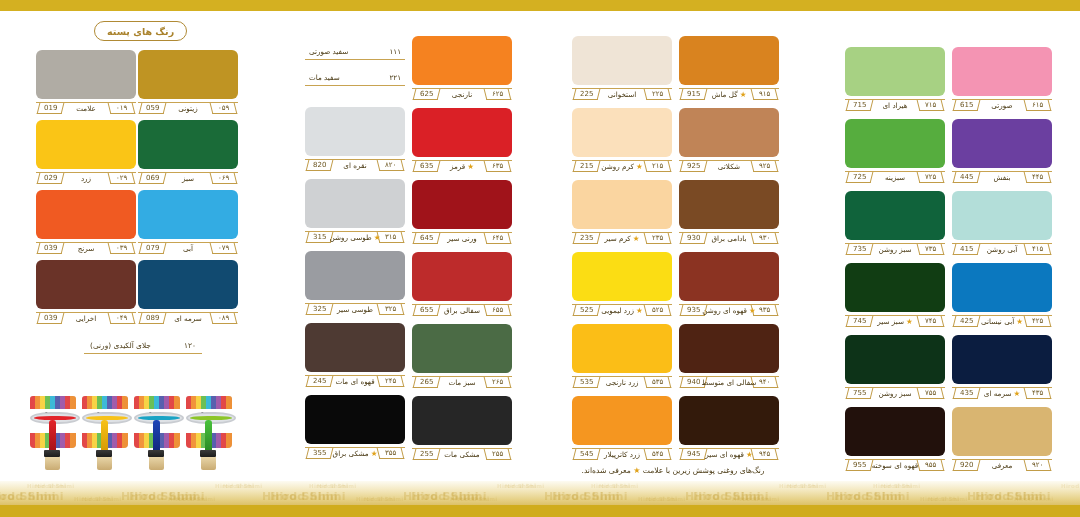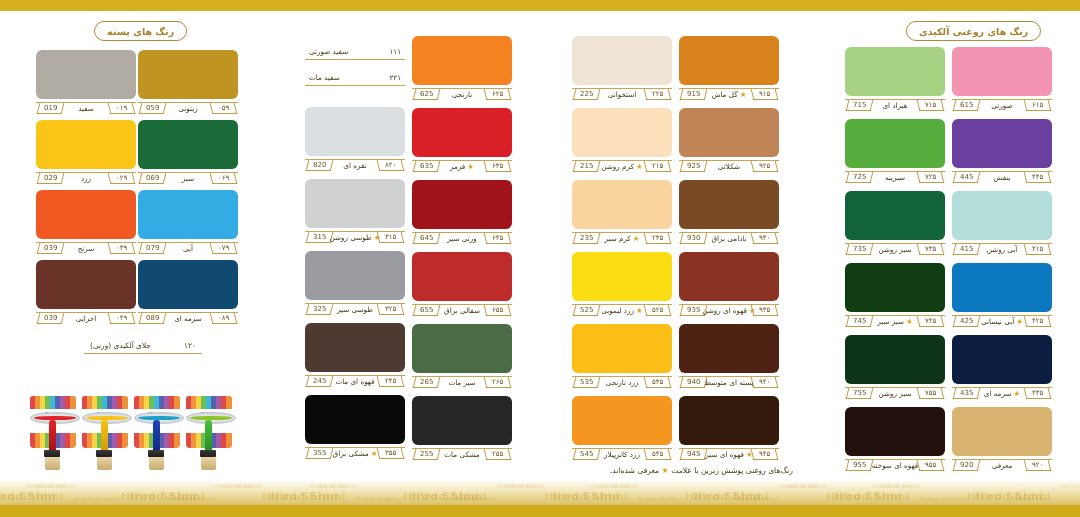--- a/index.html
+++ b/index.html
@@ -154,21 +154,21 @@
     font-size: 7.4px;
     color: #4a3a14;
     padding: 0 6px 1px 6px;
   }
 
   
   .footnote {
     position: absolute;
     left: 553px; top: 466px;
     width: 240px;
-    text-align: right;
+    text-align: center;
     font-size: 7.6px;
     color: #4a3a14;
     white-space: nowrap;
   }
   .footnote .star { font-size: 8px; }
 
   
   .photo {
     position: absolute;
     left: 30px; top: 368px;
@@ -249,23 +249,20 @@
 </head>
 <body>
 
 <div id="page">
 
   <div class="topbar"></div>
 
   <div class="pill left">
     <span>رنگ های پسته</span>
   </div>
-  <div class="pill right">
-    <span>رنگ های روغنی آلکیدی</span>
-  </div>
 
   <div id="plain-rows">
       <div class="plainrow" style="left: 305px; top: 44px;">
         <span>۱۱۱</span>
         <span>سفید صورتی</span>
       </div>
       <div class="plainrow" style="left: 305px; top: 70px;">
         <span>۲۲۱</span>
         <span>سفید مات</span>
       </div>
@@ -343,21 +340,21 @@
         <div class="chip" style="background: rgb(176, 172, 164);"></div>
         <div class="label">
           <div class="lbl-inner">
             <div class="code-latin">
               <span>019</span>
             </div>
             <div class="code-fa">
               <span>۰۱۹</span>
             </div>
             <div class="name-fa">
-              <span>سفید</span>
+              <span>علامت</span>
             </div>
           </div>
         </div>
       </div>
       <div class="swatch" style="left: 36px; top: 120px;">
         <div class="chip" style="background: rgb(250, 197, 22);"></div>
         <div class="label">
           <div class="lbl-inner">
             <div class="code-latin">
               <span>029</span>
@@ -815,21 +812,21 @@
         <div class="chip" style="background: rgb(79, 35, 19);"></div>
         <div class="label">
           <div class="lbl-inner">
             <div class="code-latin">
               <span>940</span>
             </div>
             <div class="code-fa">
               <span>۹۴۰</span>
             </div>
             <div class="name-fa">
-              <span>پسته ای متوسط</span>
+              <span>سفالی ای متوسط</span>
             </div>
           </div>
         </div>
       </div>
       <div class="swatch" style="left: 679px; top: 396px;">
         <div class="chip" style="background: rgb(51, 26, 11);"></div>
         <div class="label">
           <div class="lbl-inner">
             <div class="code-latin">
               <span>945</span>

